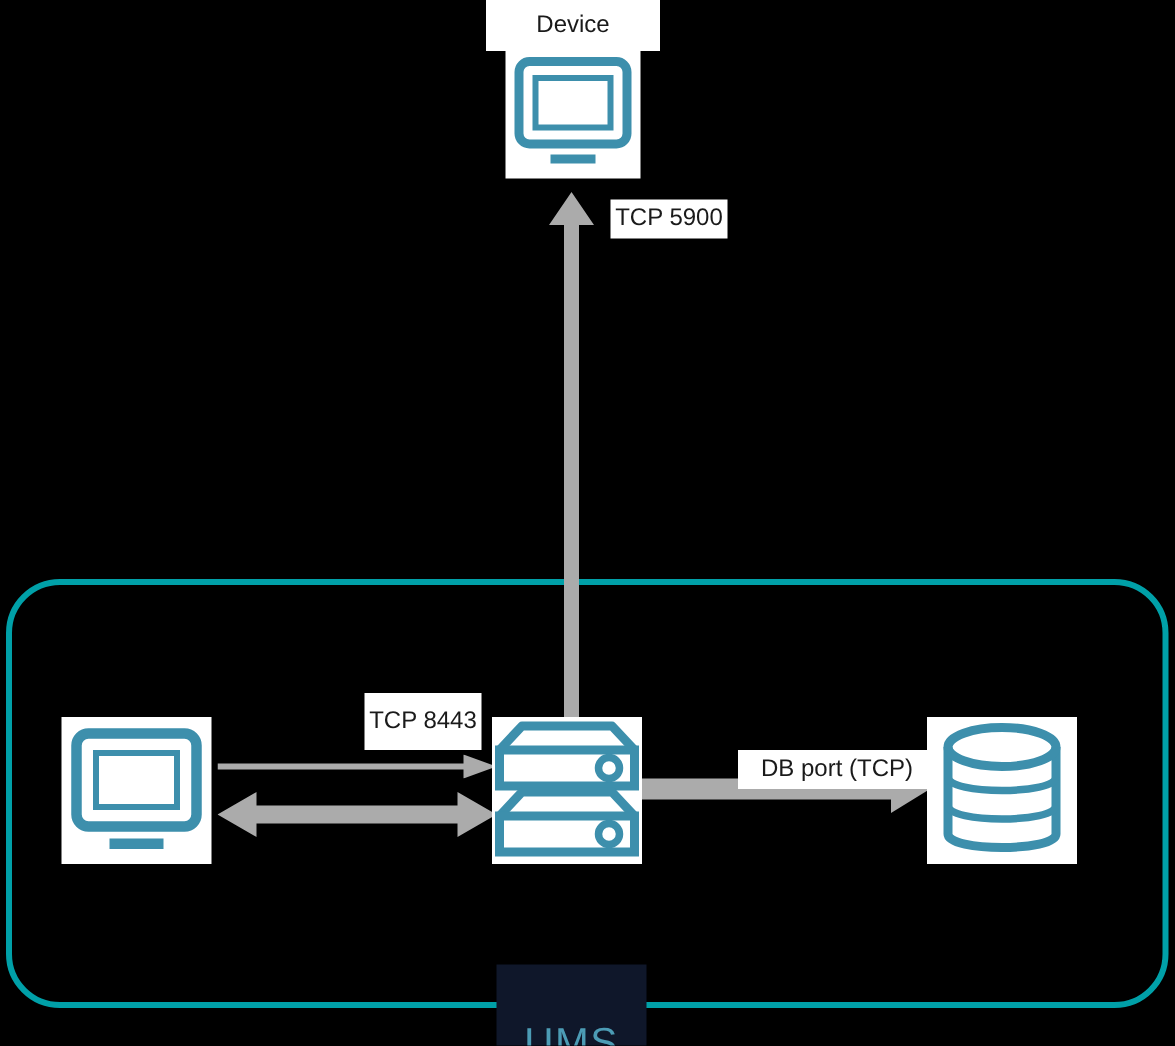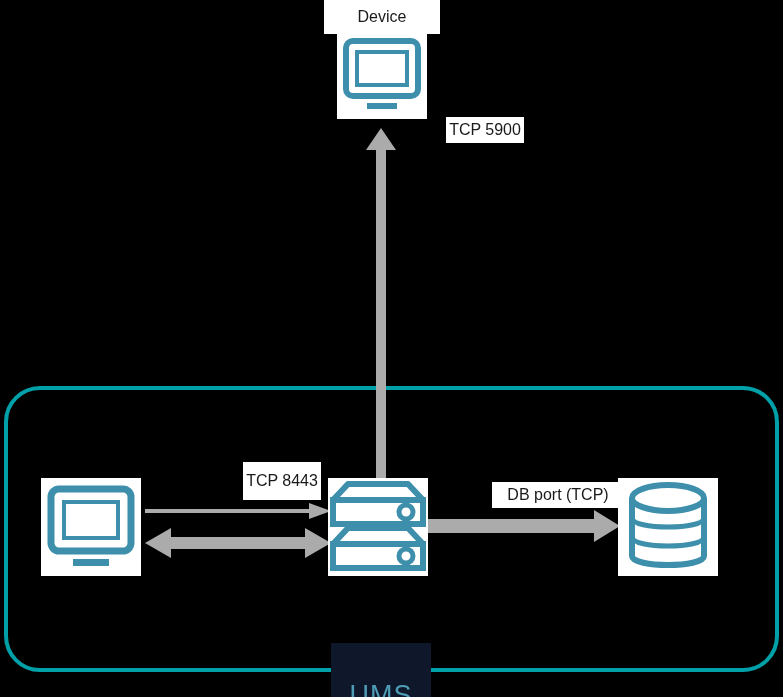--- a/index.html
+++ b/index.html
@@ -62,23 +62,23 @@
     font-size: 16px;
     line-height: 1;
     display: flex;
     align-items: center;
     justify-content: center;
     white-space: nowrap;
     box-sizing: border-box;
   }
 
   .lbl-device  { left: 324px; top: 0px;   width: 116px; height: 34px; }
-  .lbl-5900    { left: 407px; top: 117px; width: 78px;  height: 26px; margin-left: 39px; }
+  .lbl-5900    { left: 407px; top: 133px; width: 78px;  height: 26px; }
   .lbl-8443    { left: 243px; top: 462px; width: 78px;  height: 38px; }
-  .lbl-dbport  { left: 492px; top: 482px; width: 132px; height: 26px; }
+  .lbl-dbport  { left: 492px; top: 500px; width: 132px; height: 26px; }
 
   
   .icon-tile {
     position: absolute;
     background: #FFFFFF;
     box-sizing: border-box;
   }
   .icon-tile svg { display: block; }
 
   .tile-device  { left: 337px; top: 33px;  width: 90px;  height: 86px; }

